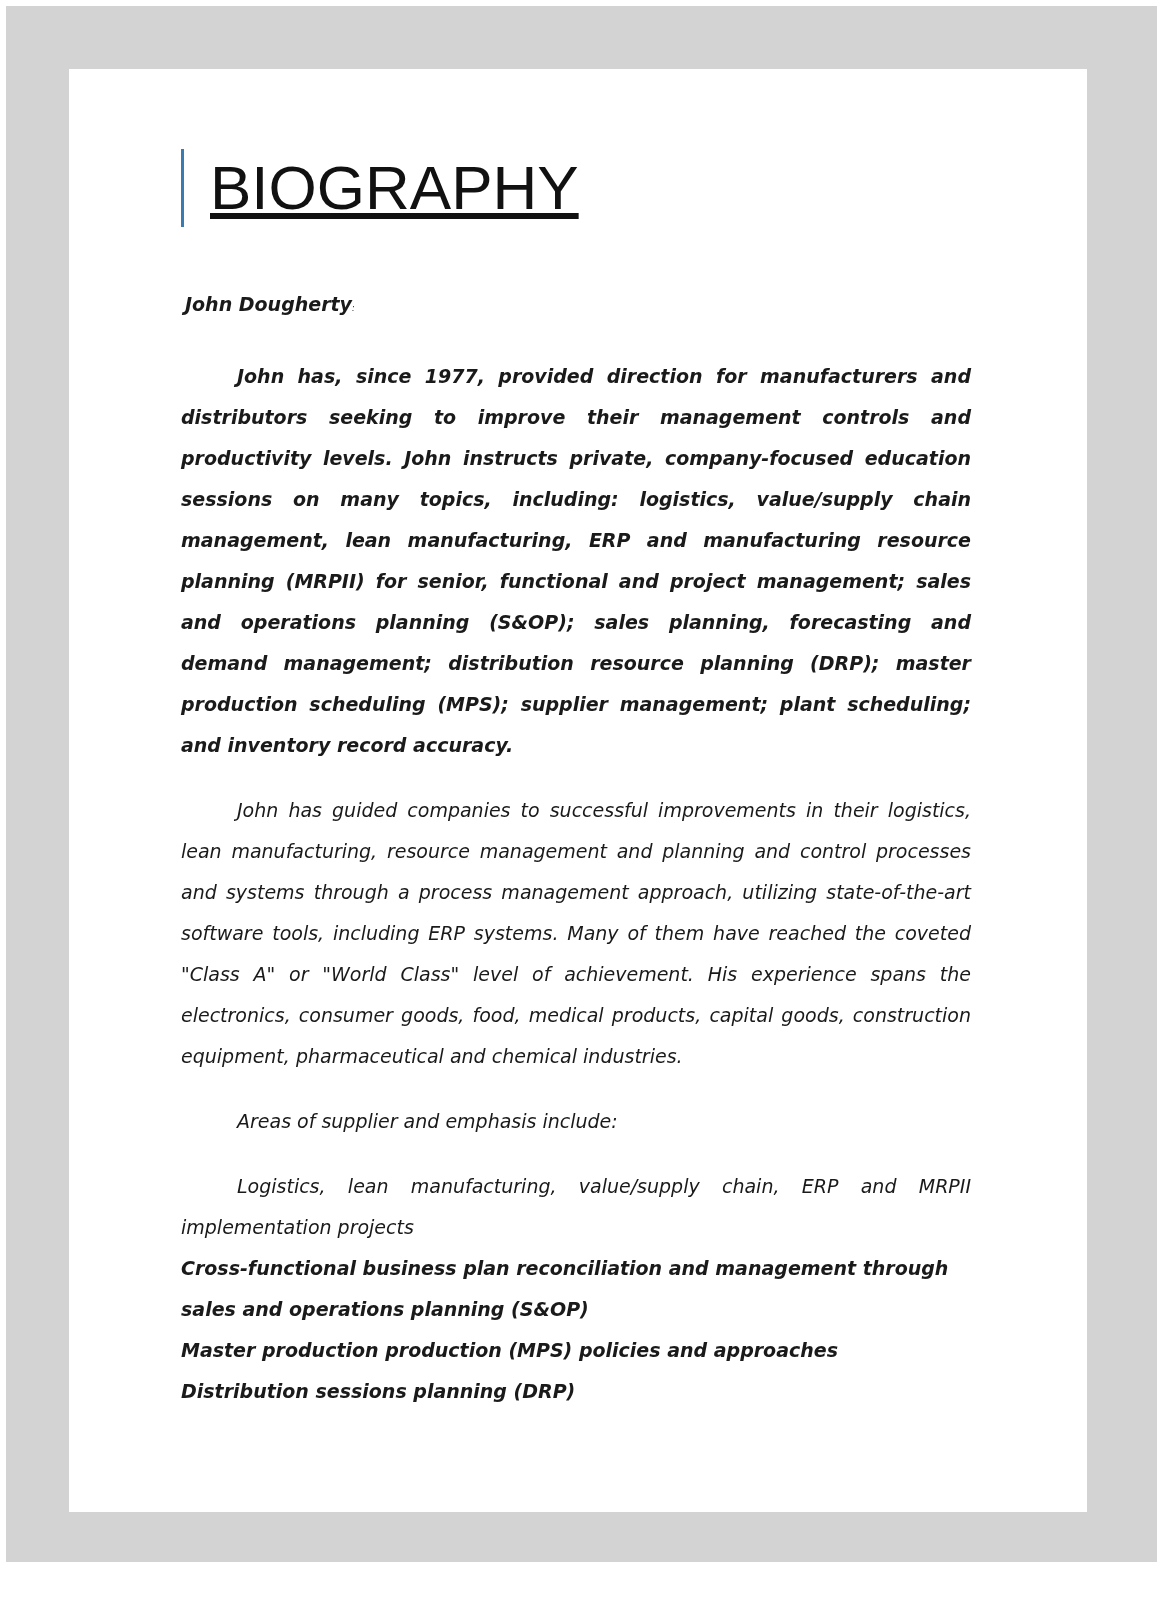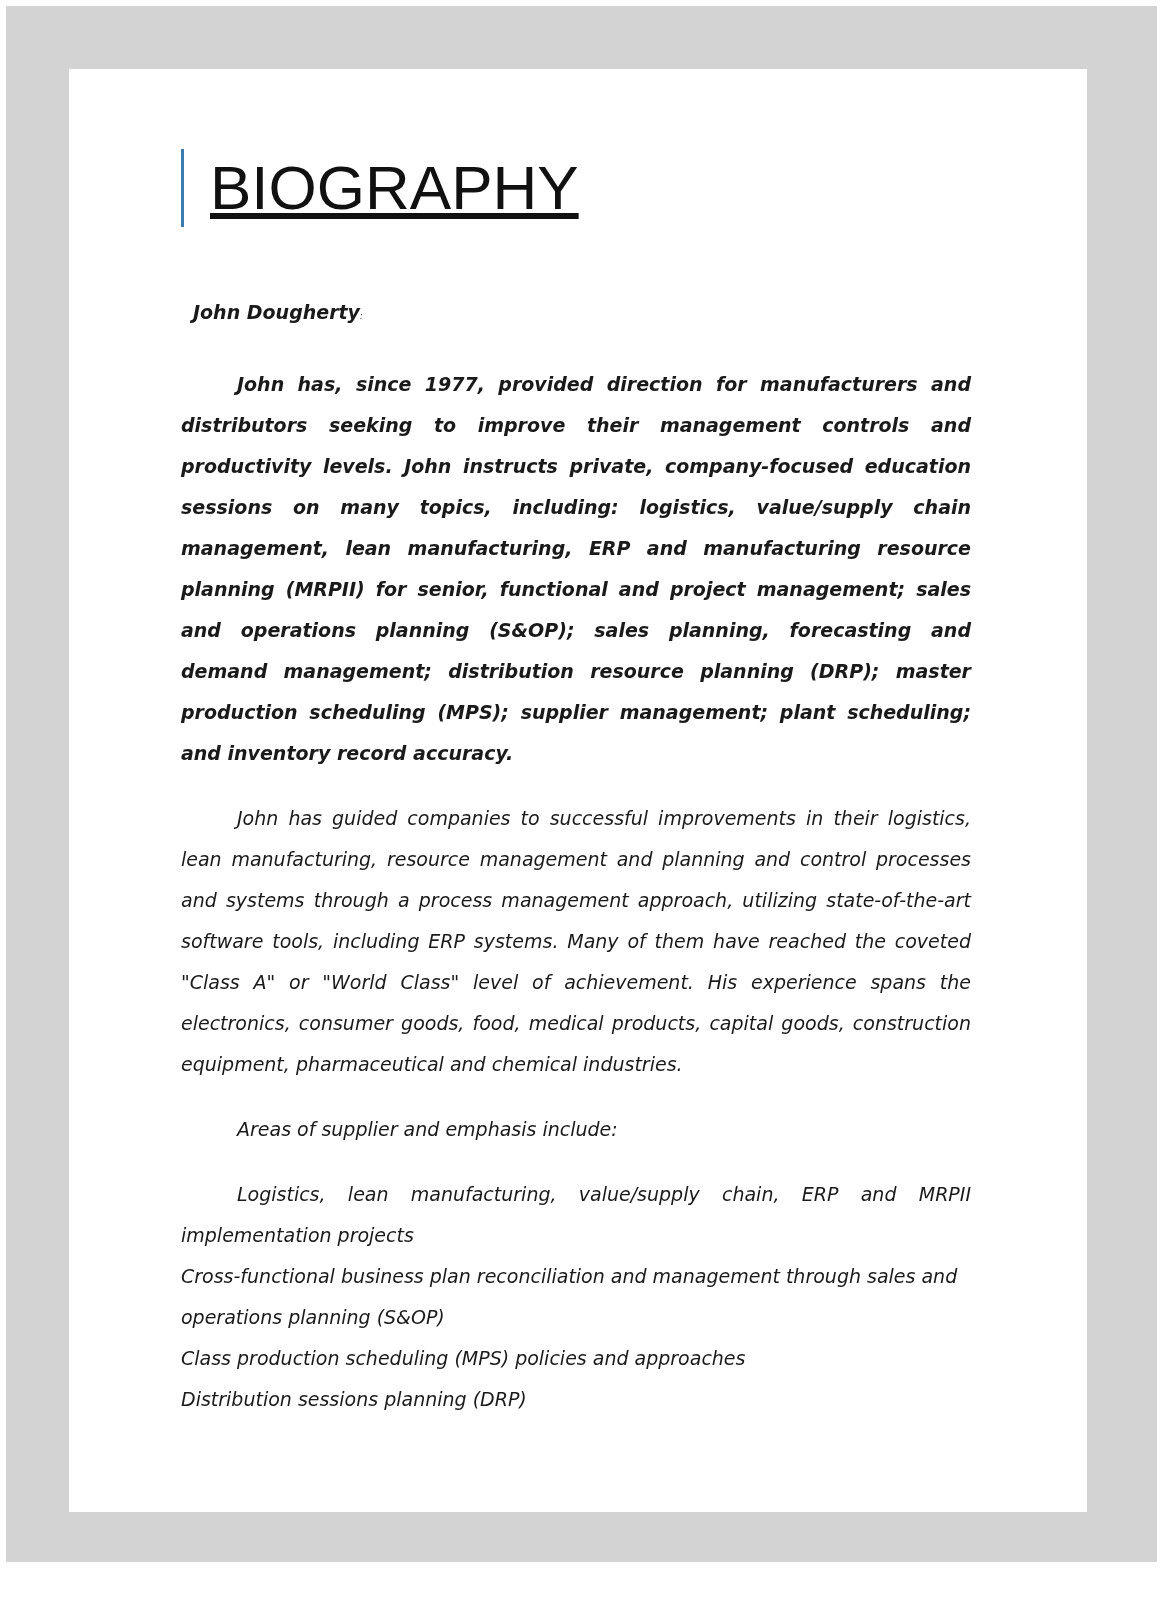--- a/index.html
+++ b/index.html
@@ -24,32 +24,32 @@
     font-size: 62px; font-weight: 400; color: #111; letter-spacing: 0px;
     line-height: 1;
     text-decoration: underline;
   }
   .content {
     position: absolute; left: 112px; top: 220px; width: 790px;
     font-family: "DejaVu Sans", sans-serif;
     font-style: italic; font-size: 19px; color: #1a1a1a;
   }
   .name {
-    font-weight: bold; font-size: 19px; line-height: 1.2; margin: 12px;
+    font-weight: bold; font-size: 19px; line-height: 1.2; margin: 4px;
   }
   .name-colon { font-size: 8px; font-weight: normal; }
   .para {
     margin: 0; line-height: 41px; text-align: justify; text-indent: 56px;
   }
   .p1 { margin-top: 40px; font-weight: bold; }
   .p2 { margin-top: 24px; }
   .p3 { margin-top: 24px; }
   .p4 { margin-top: 24px; }
   .list { margin: 0; padding: 0; list-style: none; }
-  .list li { line-height: 41px; }
+  .list li { line-height: 41px; font-weight: bold; }
 </style>
 </head>
 <body>
 
 <div class="frame">
   <div class="page">
     <div class="title-wrap">
       <div class="title-bar"></div>
       <div class="title">BIOGRAPHY</div>
     </div>
@@ -57,18 +57,18 @@
     <div class="content">
       <p class="name"><span>John Dougherty</span><span class="name-colon">:</span></p>
 
       <p class="para p1">John has, since 1977, provided direction for manufacturers and distributors seeking to improve their management controls and productivity levels. John instructs private, company-focused education sessions on many topics, including: logistics, value/supply chain management, lean manufacturing, ERP and manufacturing resource planning (MRPII) for senior, functional and project management; sales and operations planning (S&amp;OP); sales planning, forecasting and demand management; distribution resource planning (DRP); master production scheduling (MPS); supplier management; plant scheduling; and inventory record accuracy.</p>
       <p class="para p2">John has guided companies to successful improvements in their logistics, lean manufacturing, resource management and planning and control processes and systems through a process management approach, utilizing state-of-the-art software tools, including ERP systems. Many of them have reached the coveted "Class A" or "World Class" level of achievement. His experience spans the electronics, consumer goods, food, medical products, capital goods, construction equipment, pharmaceutical and chemical industries.</p>
       <p class="para p3">Areas of supplier and emphasis include:</p>
       <p class="para p4">Logistics, lean manufacturing, value/supply chain, ERP and MRPII implementation projects</p>
 
       <ul class="list">
         <li>Cross-functional business plan reconciliation and management through sales and operations planning (S&amp;OP)</li>
-        <li>Class production scheduling (MPS) policies and approaches</li>
+        <li>Master production production (MPS) policies and approaches</li>
         <li>Distribution sessions planning (DRP)</li>
       </ul>
     </div>
   </div>
 </div>
 
 </body></html>

